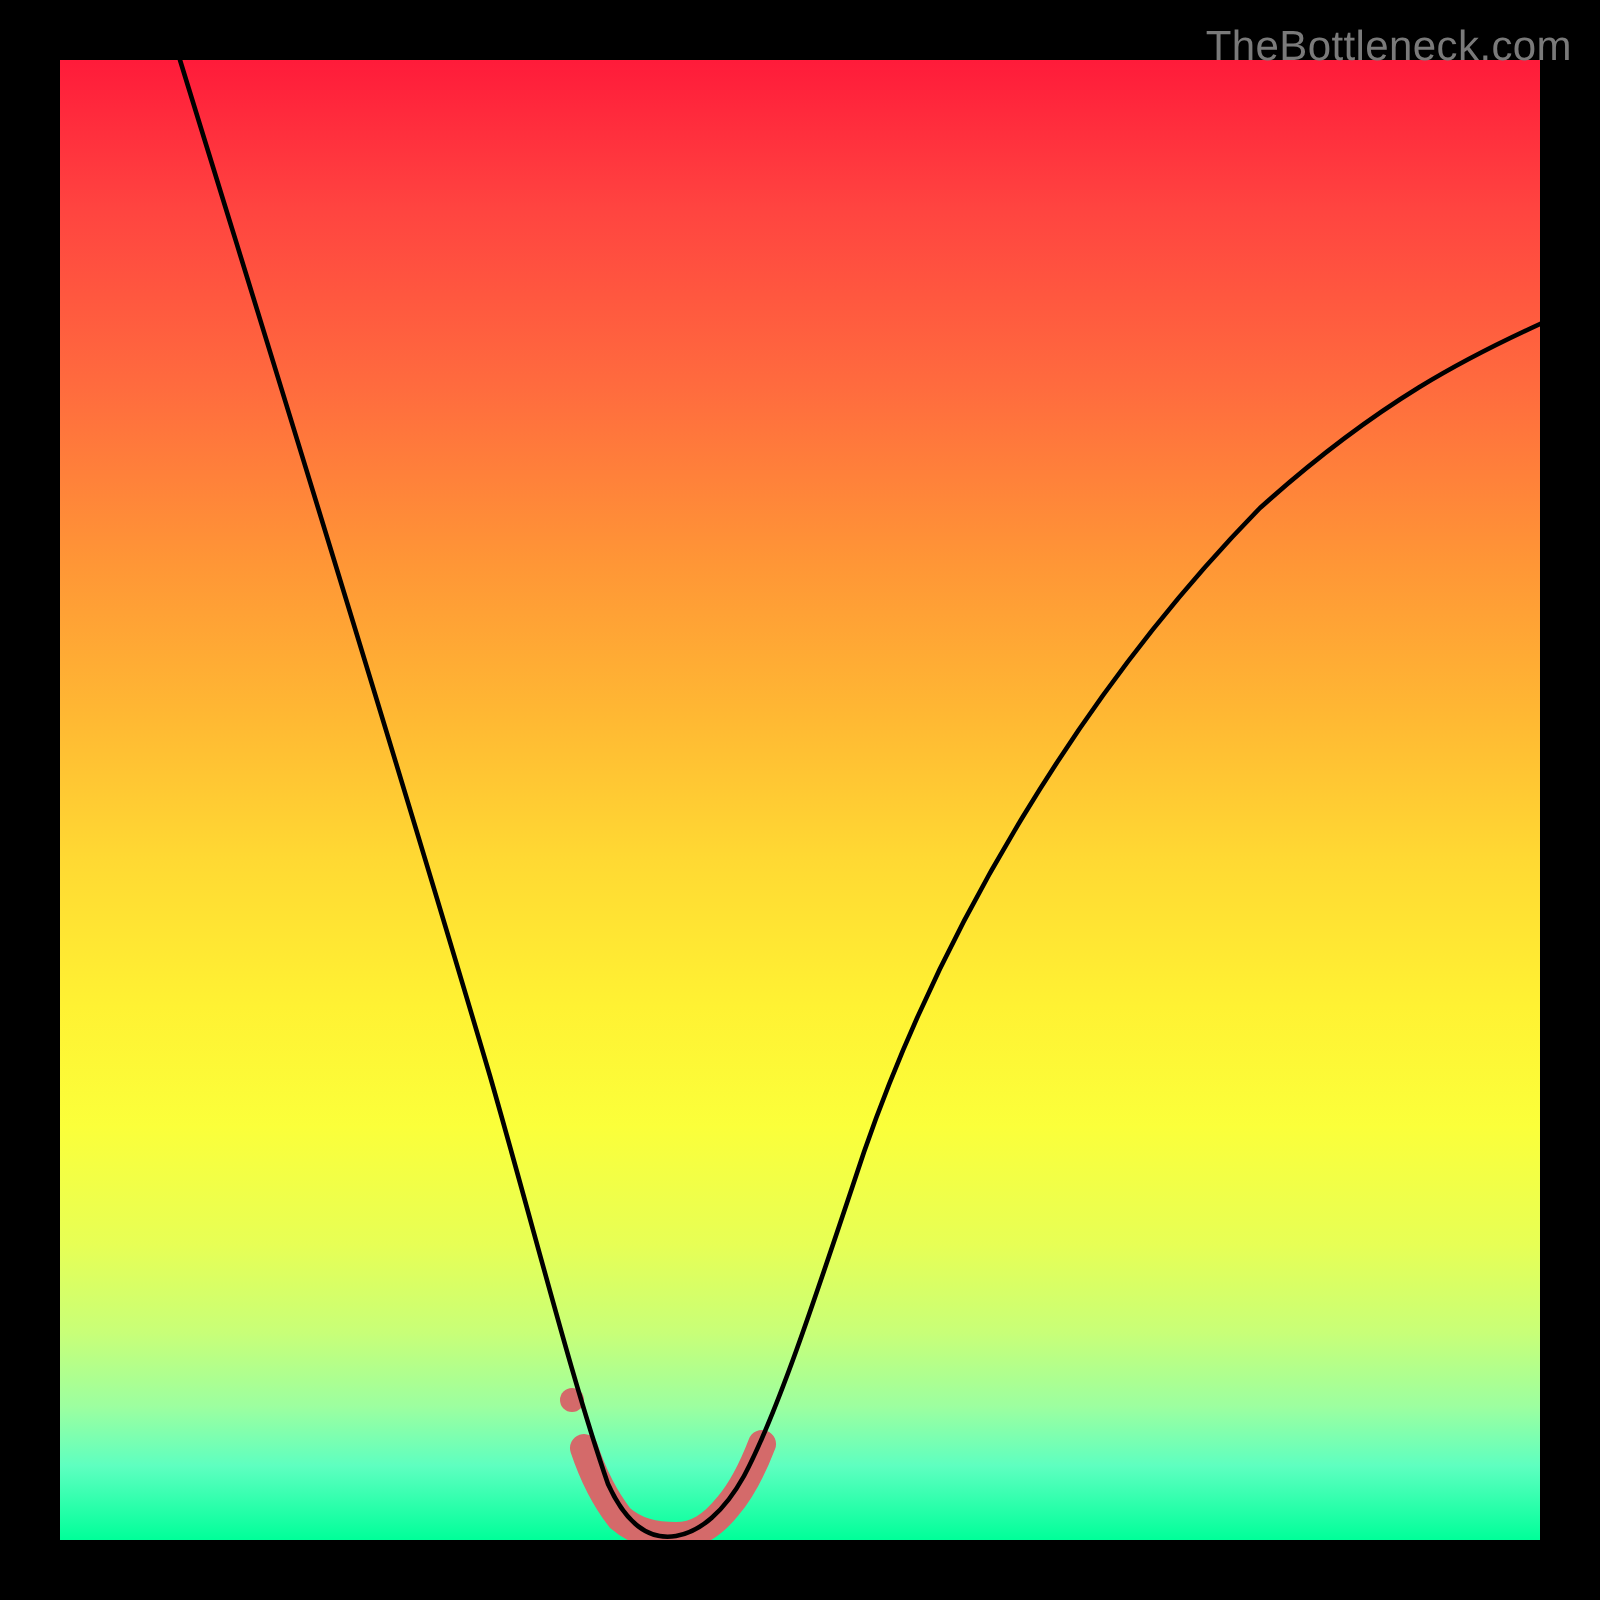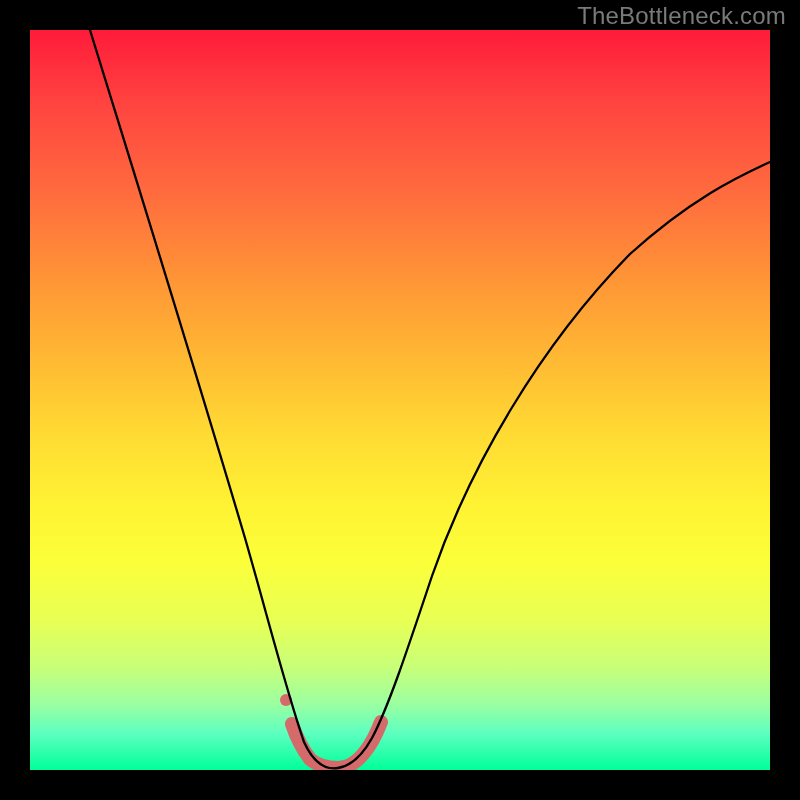--- a/index.html
+++ b/index.html
@@ -29,24 +29,24 @@
       #e7ff55 80%,
       #c8ff78 86%,
       #9cffa0 91%,
       #5effc0 95%,
       #00ff99 100%
     );
     overflow: hidden;
   }
   .watermark {
     position: absolute;
-    top: 2px;
+    top: 12px;
     right: 14px;
     color: #7a7a7a;
-    font-size: 24px;
+    font-size: 21px;
     letter-spacing: 0.2px;
     white-space: nowrap;
   }
   svg.plot {
     position: absolute;
     left: 0;
     top: 0;
     width: 740px;
     height: 740px;
   }

